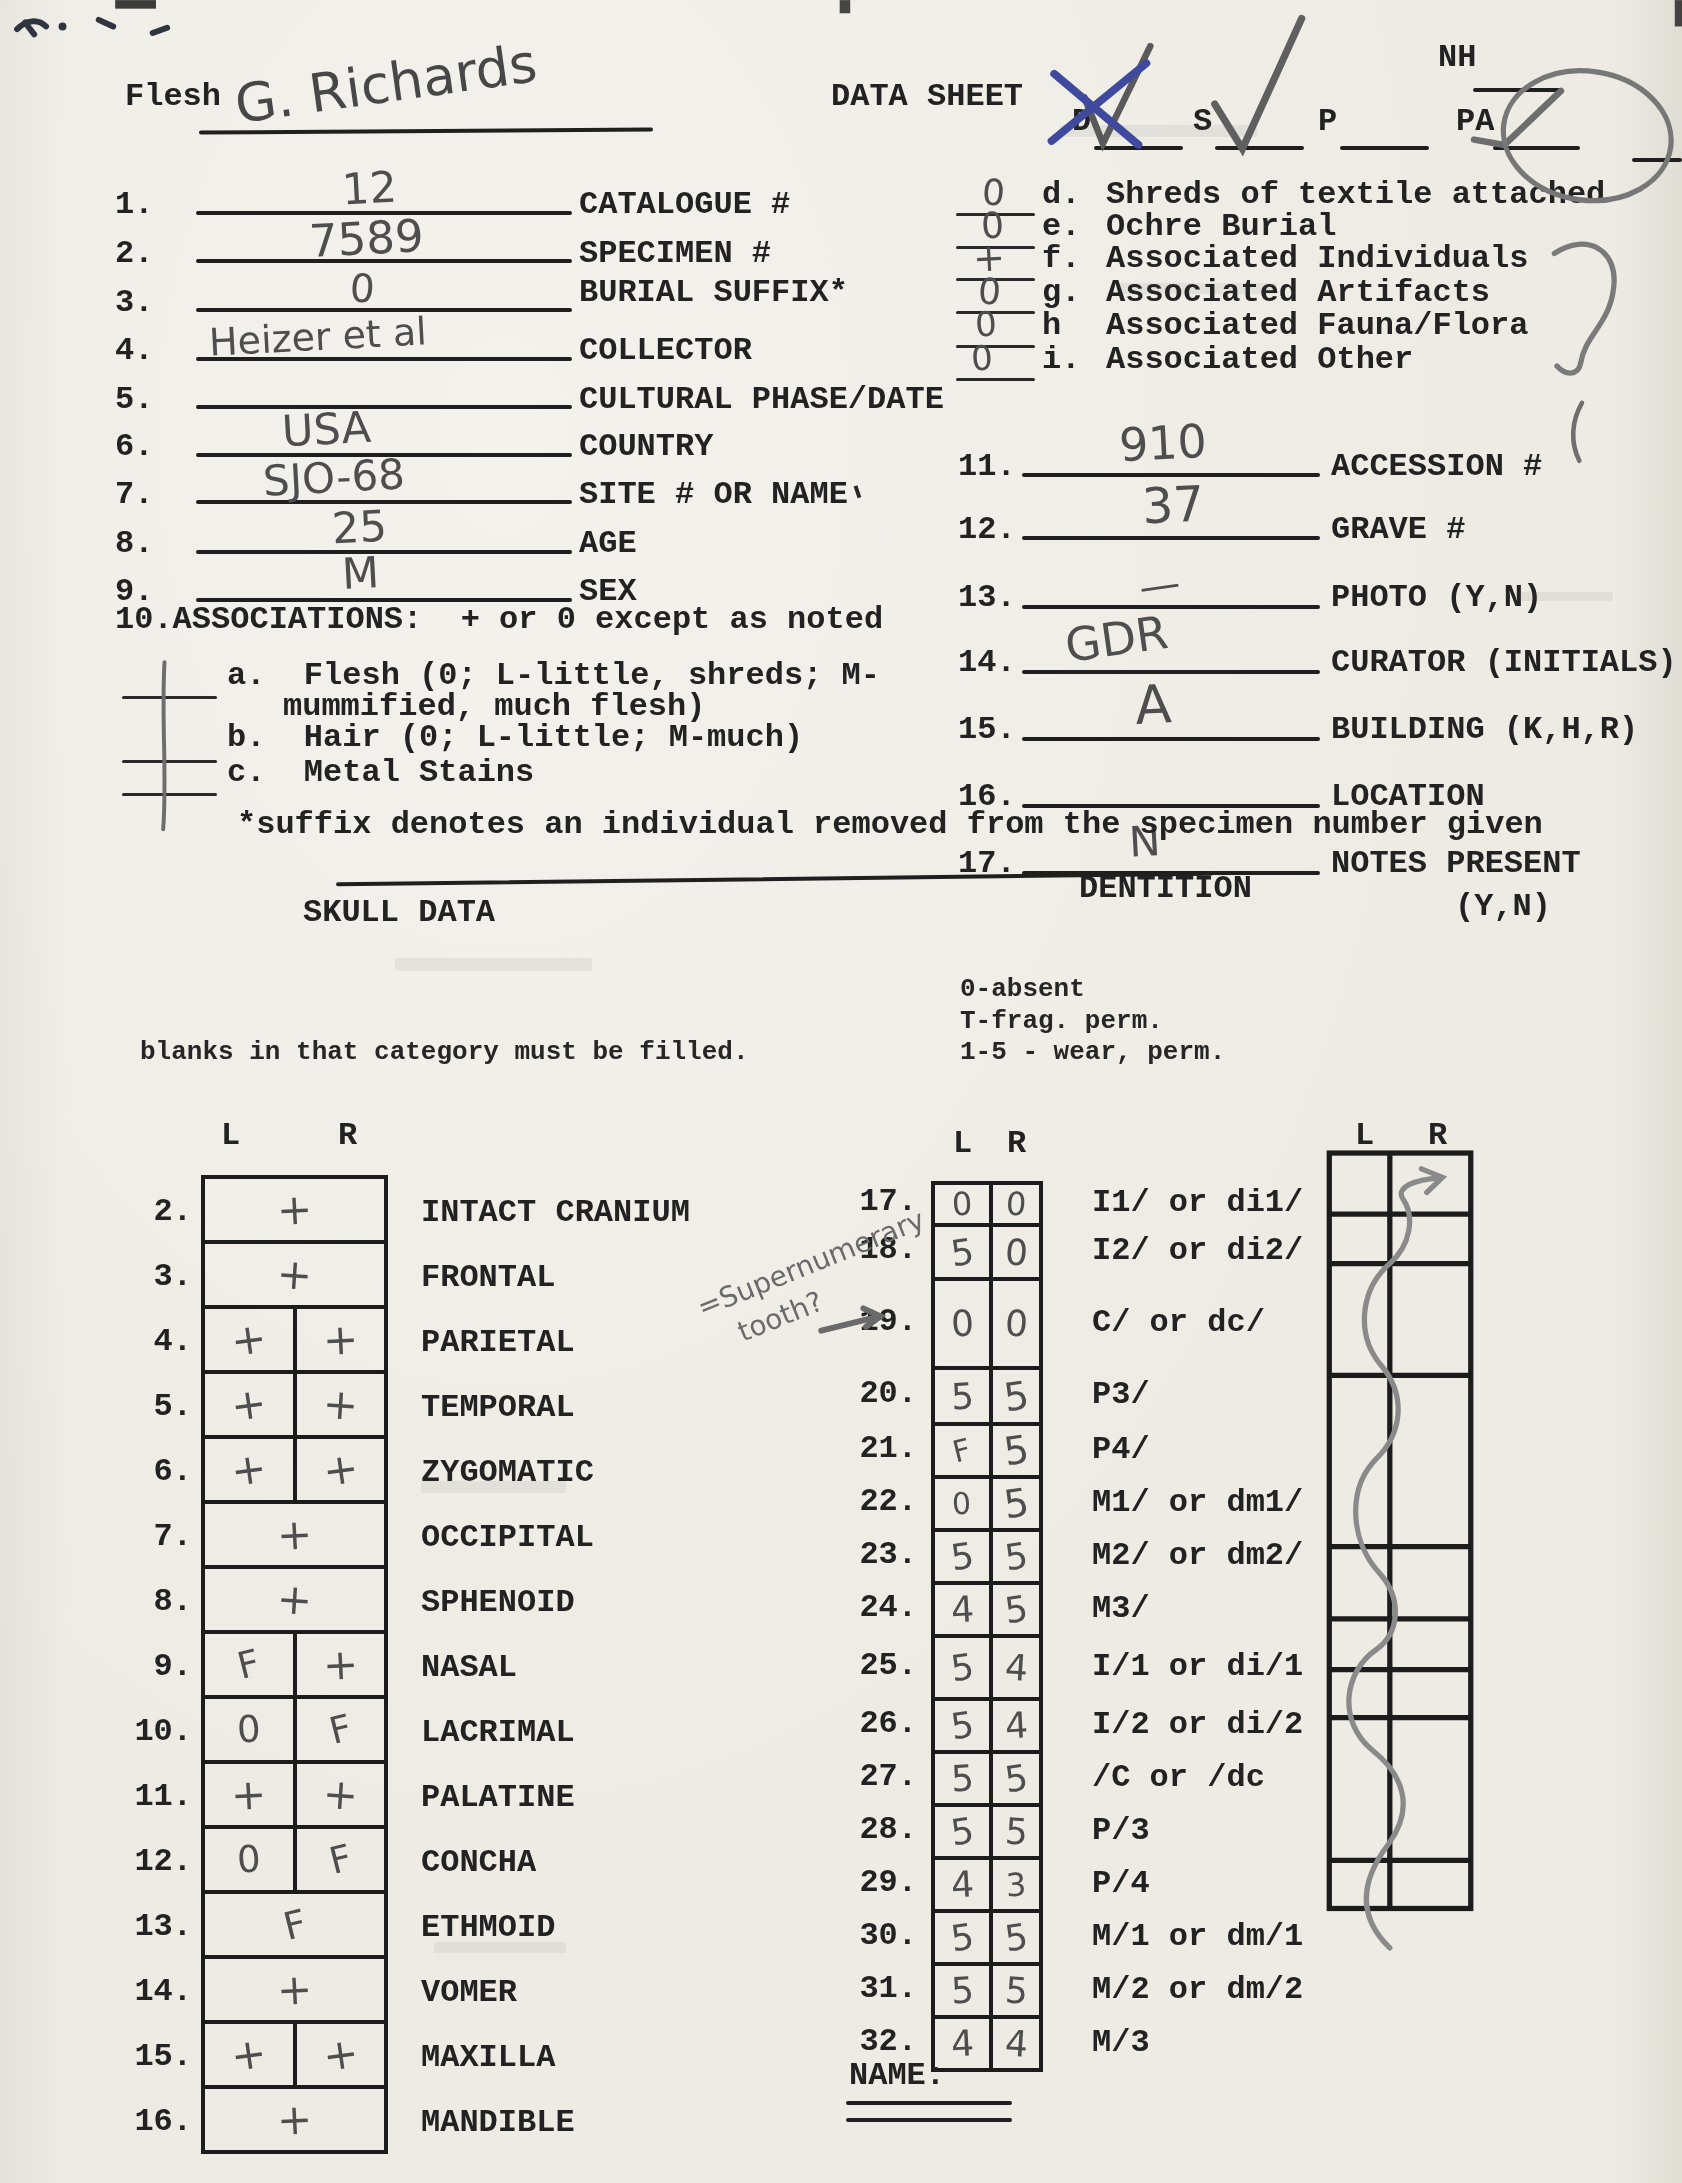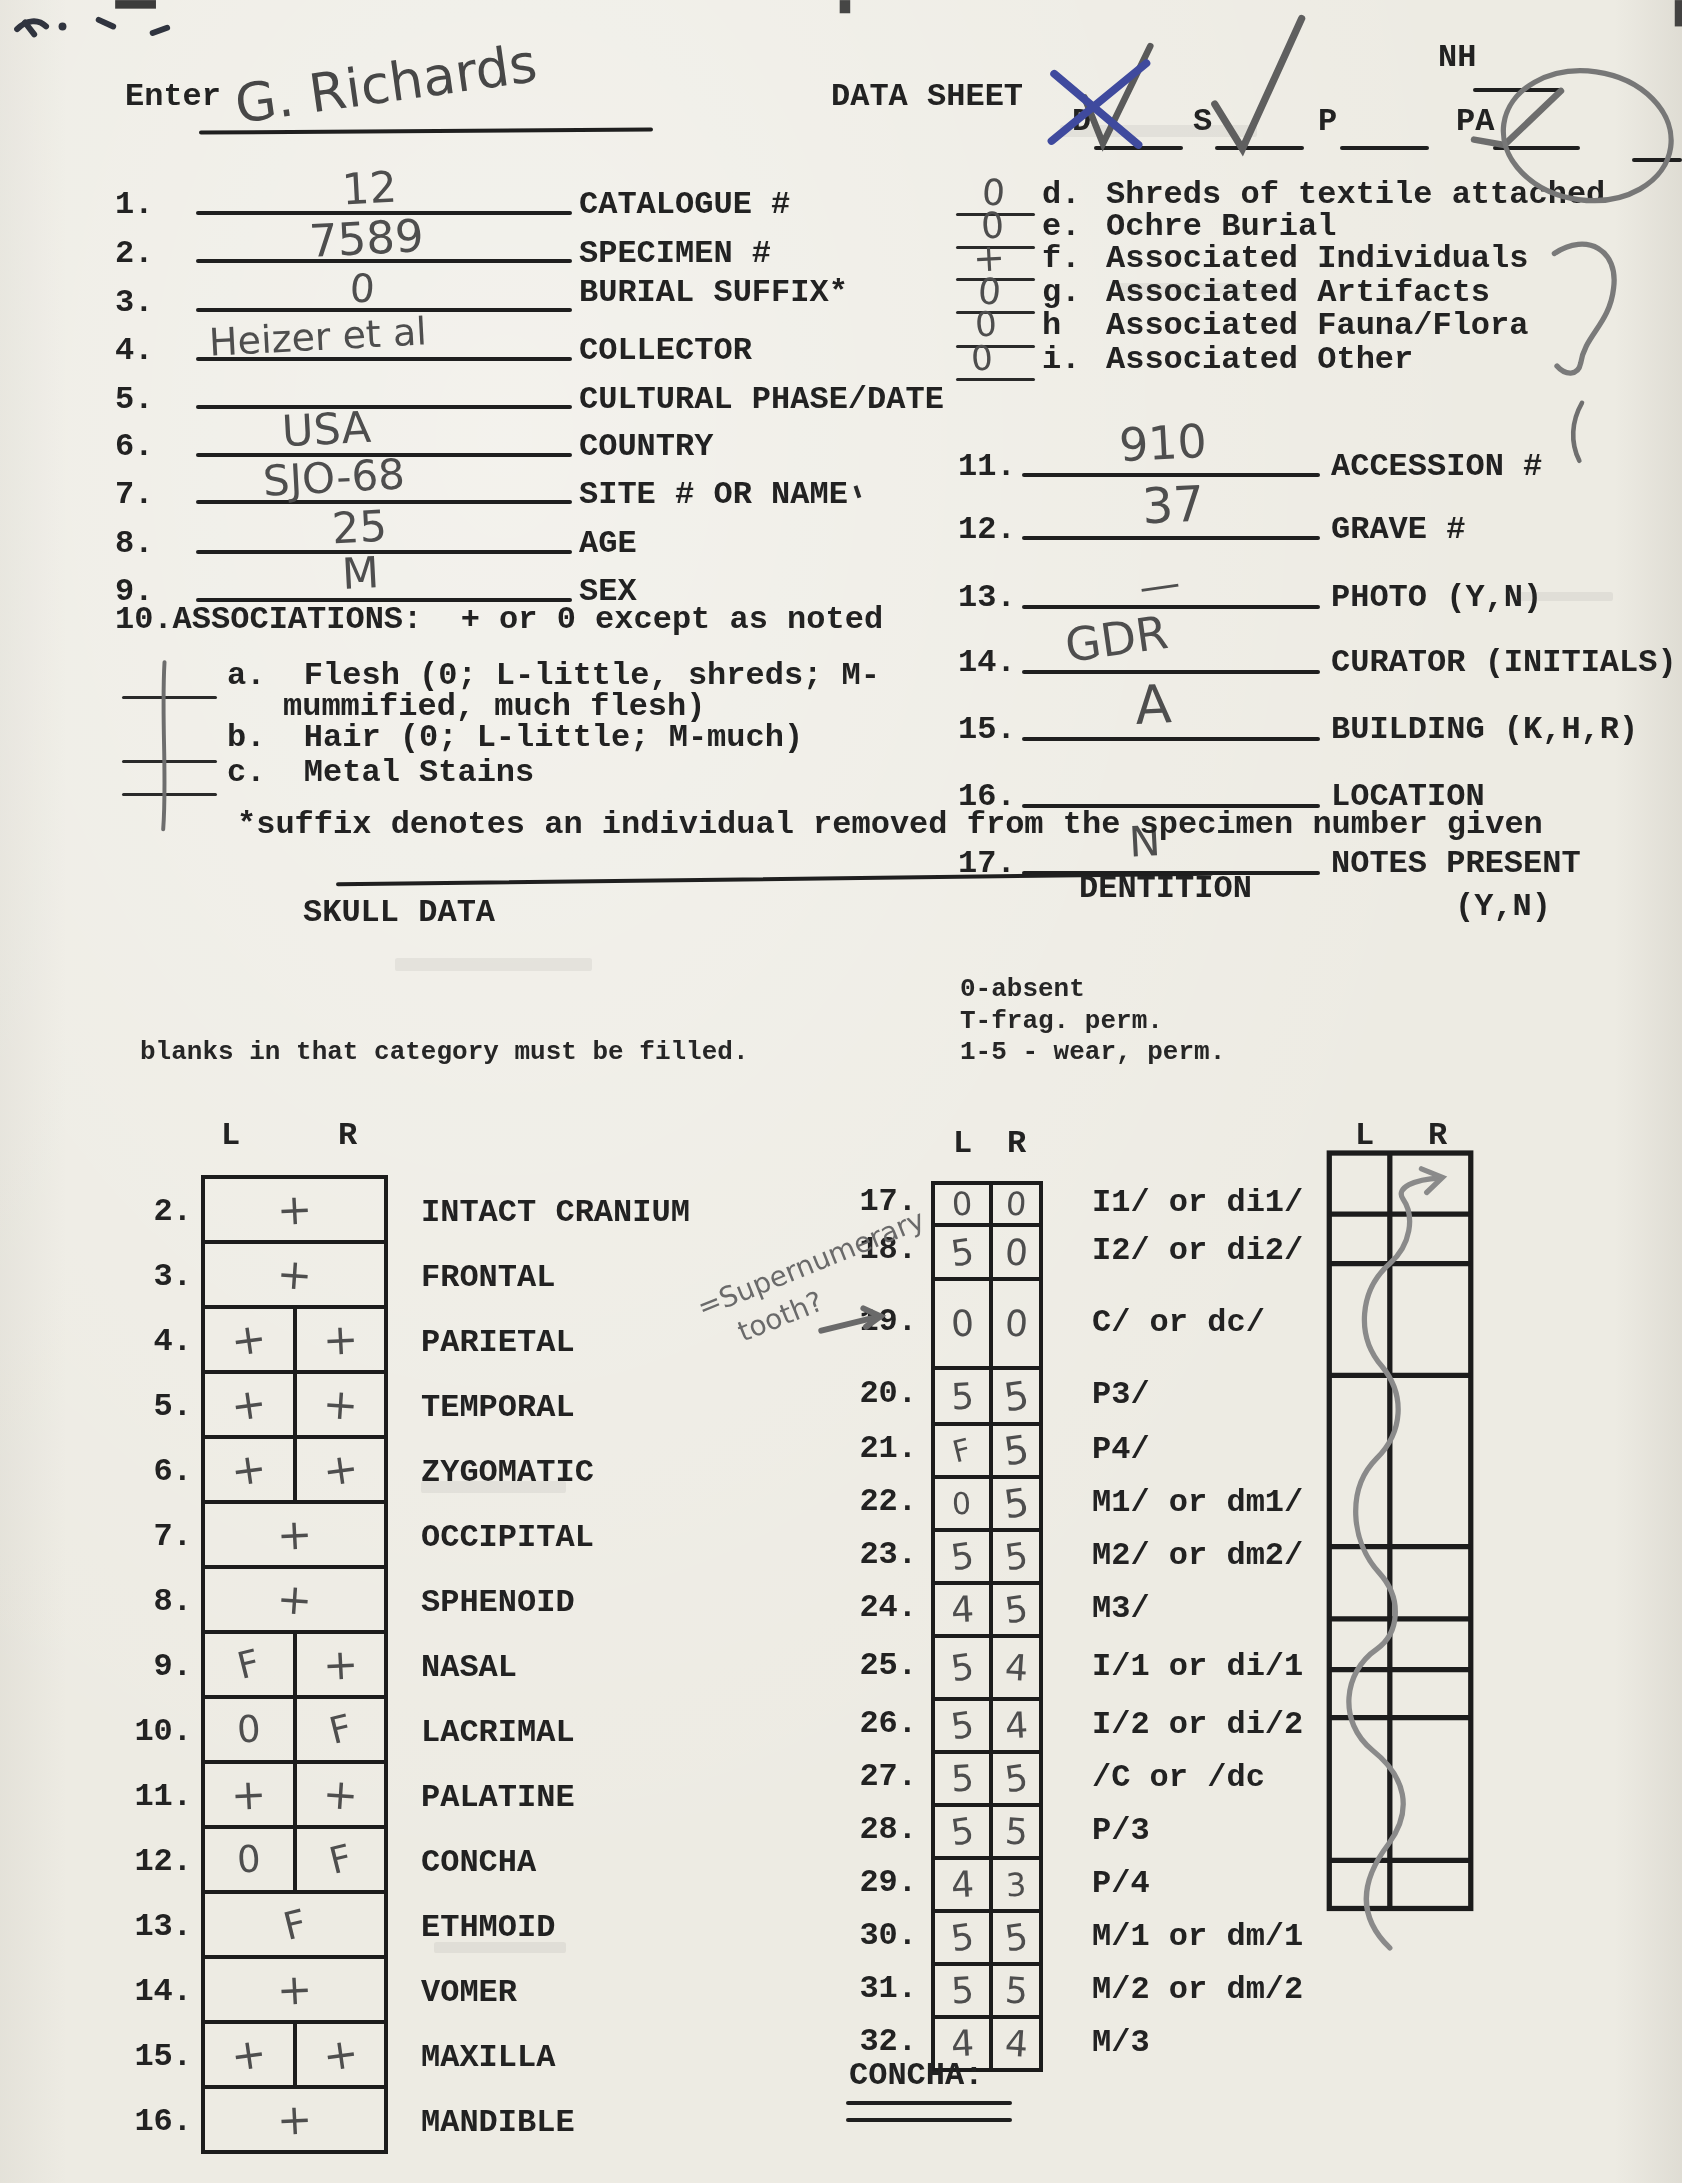--- a/index.html
+++ b/index.html
@@ -35,21 +35,21 @@
   .dh74{height:49px;} .dh90{height:59px;}
   .u{border-bottom:4px solid #222;padding-bottom:1.3px;}
   svg.overlay{position:absolute;left:0;top:0;pointer-events:none;}
   .smudge{position:absolute;background:#4a4a4a;opacity:.08;border-radius:2.6px;}
 </style>
 </head>
 <body>
 
 <div id="page">
 
-  <div class="tw" style="left:125px;top:80px;">Enter</div>
+  <div class="tw" style="left:125px;top:80px;">Flesh</div>
   <div class="ln" style="left:199px;top:129px;width:454px;transform:rotate(-.4deg);"></div>
   <div class="hw r0" style="left:234px;top:53px;font-size:53px;color:#474747;">G. Richards</div>
 
   <div class="tw" style="left:831px;top:80px;">DATA SHEET</div>
 
   <div class="tw" style="left:1438px;top:41px;">NH</div>
   <div class="ln" style="left:1473px;top:88px;width:90px;"></div>
 
   <div class="tw" style="left:1072px;top:105px;">D</div>
   <div class="ln" style="left:1094px;top:146px;width:89px;"></div>
@@ -488,21 +488,21 @@
       <div class="dt-cell">
           <span class="hw r2">4</span>
         </div>
       <div class="dt-label">M/3</div>
     </div>
   </div>
 
   <div class="hw" style="left:690px;top:1247px;font-size:28px;color:#6a6a6a;transform:rotate(-22deg);">=Supernumerary</div>
   <div class="hw" style="left:736px;top:1300px;font-size:28px;color:#6a6a6a;transform:rotate(-22deg);">tooth?</div>
 
-  <div class="tw" style="left:849px;top:2059px;">CONCHA:</div>
+  <div class="tw" style="left:849px;top:2059px;">NAME:</div>
   <div class="ln" style="left:846px;top:2101px;width:166px;"></div>
   <div class="ln" style="left:846px;top:2118px;width:166px;"></div>
 
   <div class="tw" style="left:1355px;top:1119px;">L</div>
   <div class="tw" style="left:1428px;top:1119px;">R</div>
 
   <div class="smudge" style="left:1060px;top:125px;width:197px;height:12px;"></div>
   <div class="smudge" style="left:1119px;top:283px;width:158px;height:10.5px;"></div>
   <div class="smudge" style="left:395px;top:958px;width:197px;height:13px;"></div>
   <div class="smudge" style="left:421px;top:1481px;width:145px;height:12px;"></div>

